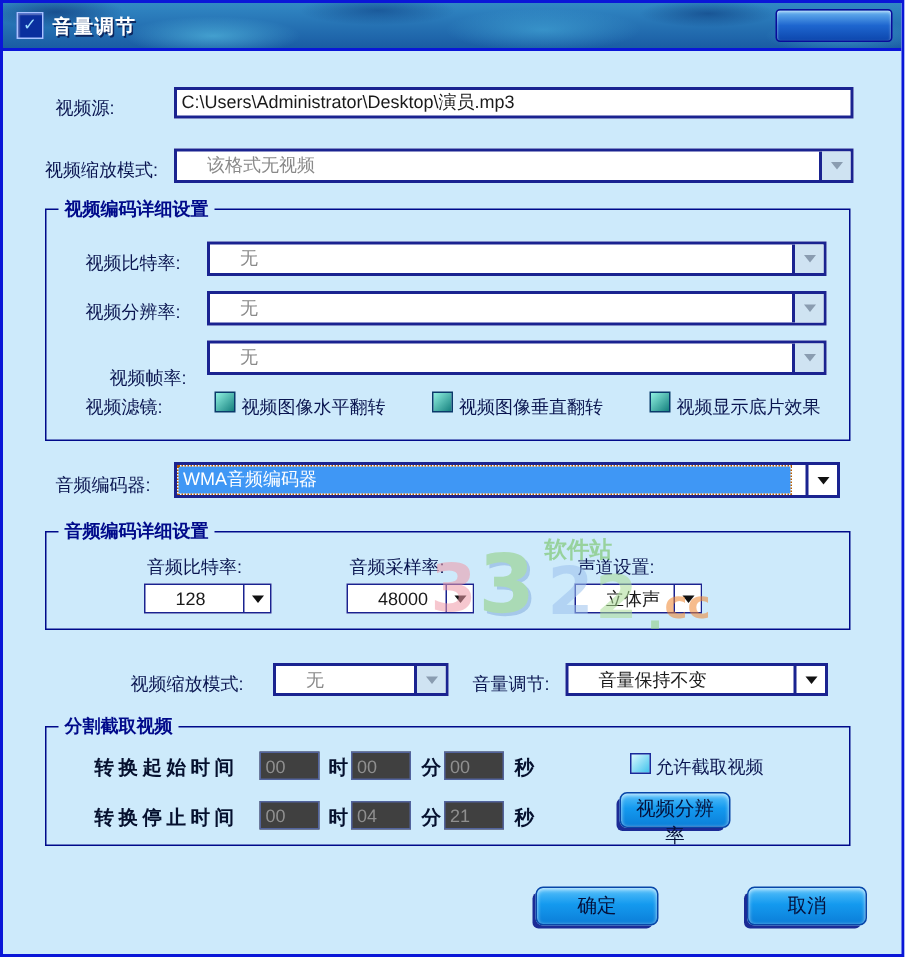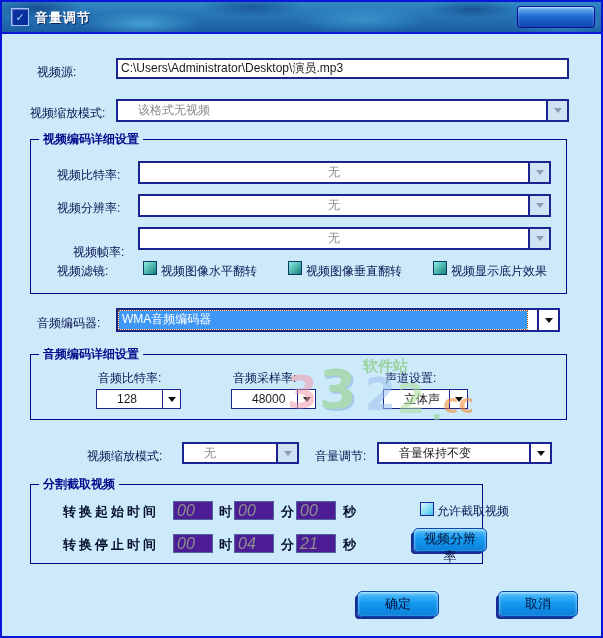--- a/index.html
+++ b/index.html
@@ -34,22 +34,22 @@
   .combo.mini{height:20px;border-width:1px;}
   .combo.mini .cbtn{border-left:1px solid #1a2390;width:17px;}
   .sel{flex:1;margin:1px 10px 1px 1px;background:#3f97f5;color:#fff;font-size:12px;line-height:17px;padding:0 3px;
     outline:1px dotted #b35a00;white-space:nowrap;overflow:hidden;}
   .group{position:absolute;border:1px solid #000a8a;box-sizing:border-box;}
   .gtitle{position:absolute;left:8px;top:-9px;background:#cdeafb;padding:0 4px;font-size:12px;font-weight:bold;color:#000a8a;white-space:nowrap;}
   .chk{position:absolute;width:14px;height:14px;border:1px solid #0a3a6a;box-sizing:border-box;
     background:linear-gradient(135deg,#8ff0e0 0%,#15807e 100%);}
   .chk.cyan{border-color:#1a2a9a;background:linear-gradient(135deg,#dcf9ff 0%,#3fc3ec 100%);}
   .chklbl{position:absolute;font-size:12px;color:#0a1550;white-space:nowrap;}
-  .timef{position:absolute;width:40px;height:19px;background:#4c1d95;border:1px solid #52639c;box-sizing:border-box;
-    font-size:16px;color:#8f8f8f;padding:0 3px;outline:none;font-family:"Liberation Sans","DejaVu Sans",sans-serif;font-style:italic;}
+  .timef{position:absolute;width:40px;height:19px;background:#404040;border:1px solid #52639c;box-sizing:border-box;
+    font-size:12px;color:#8f8f8f;padding:0 3px;outline:none;font-family:"Liberation Sans","DejaVu Sans",sans-serif;}
   .unit{position:absolute;font-size:13px;font-weight:bold;color:#05102e;}
   .btn{position:absolute;border:1px solid #0846a8;border-radius:5px;color:#05103a;font-size:13px;text-align:center;
     background:linear-gradient(180deg,#58c1fb 0%,#149aef 45%,#0b7ed8 100%);
     box-shadow:-3px 3px 0 -1px #1b2b96, inset 0 1px 3px rgba(255,255,255,.75);cursor:pointer;
     font-family:"Liberation Sans","DejaVu Sans",sans-serif;}
   
   .wm{position:absolute;left:283px;top:355px;width:210px;height:70px;z-index:60;pointer-events:none;opacity:.55;
     font-family:"DejaVu Sans",sans-serif;font-weight:bold;}
   .wm span{position:absolute;line-height:1;}
   .wm .w-sm{left:78px;top:2px;font-size:15px;color:#6cbf52;}
@@ -75,21 +75,21 @@
   <input class="tfield" style="left: 114px; top: 56px; width: 453px; height: 21px;" value="C:\Users\Administrator\Desktop\演员.mp3">
 
   <span class="lbl" style="left:28px;top:103px;">视频缩放模式:</span>
   <div class="combo" style="left:114px;top:97px;width:453px;">
     <span class="ctxt">该格式无视频</span>
     <span class="cbtn">
         <i class="arr"></i>
       </span>
   </div>
 
-  <div class="group" style="left:28px;top:137px;width:537px;height:155px;text-align:center;">
+  <div class="group" style="left:28px;top:137px;width:537px;height:155px;">
     <span class="gtitle">视频编码详细设置</span>
 
     <span class="lbl" style="left:26px;top:27px;">视频比特率:</span>
     <div class="combo" style="left:107px;top:21px;width:413px;">
       <span class="ctxt">无</span>
       <span class="cbtn">
           <i class="arr"></i>
         </span>
     </div>
 
@@ -162,21 +162,21 @@
       </span>
   </div>
   <span class="lbl" style="left:313px;top:446px;text-align:center;">音量调节:</span>
   <div class="combo" style="left:375px;top:440px;width:175px;height:22px;">
     <span class="ctxt dark">音量保持不变</span>
     <span class="cbtn white">
         <i class="arr black"></i>
       </span>
   </div>
 
-  <div class="group" style="left:28px;top:482px;width:453px;height:80px;">
+  <div class="group" style="left:28px;top:482px;width:537px;height:80px;">
     <span class="gtitle">分割截取视频</span>
 
     <span class="lbl blk" style="left:32px;top:18px;letter-spacing:3px;">转换起始时间</span>
     <input class="timef" style="left: 142px; top: 16px;" value="00">
     <span class="unit" style="left:188px;top:18px;">时</span>
     <input class="timef" style="left: 203px; top: 16px;" value="00">
     <span class="unit" style="left:250px;top:18px;">分</span>
     <input class="timef" style="left: 265px; top: 16px;" value="00">
     <span class="unit" style="left:312px;top:18px;">秒</span>
 

